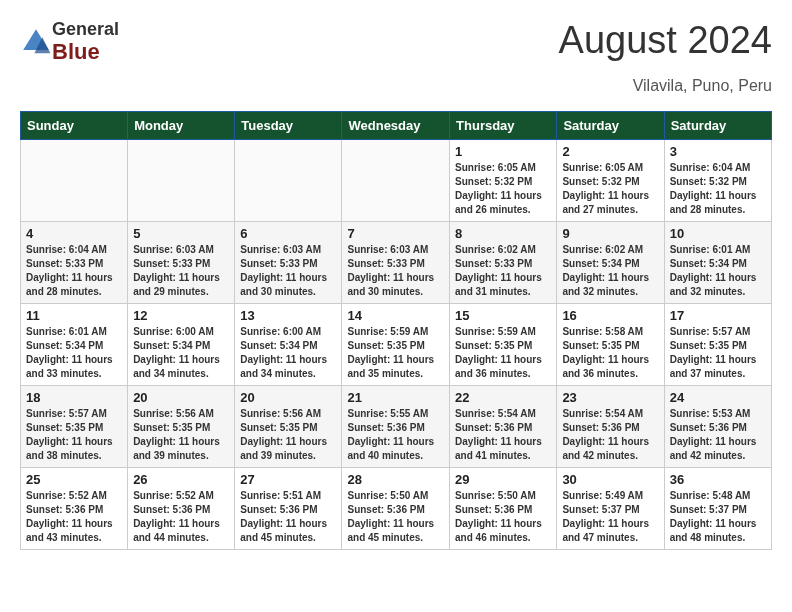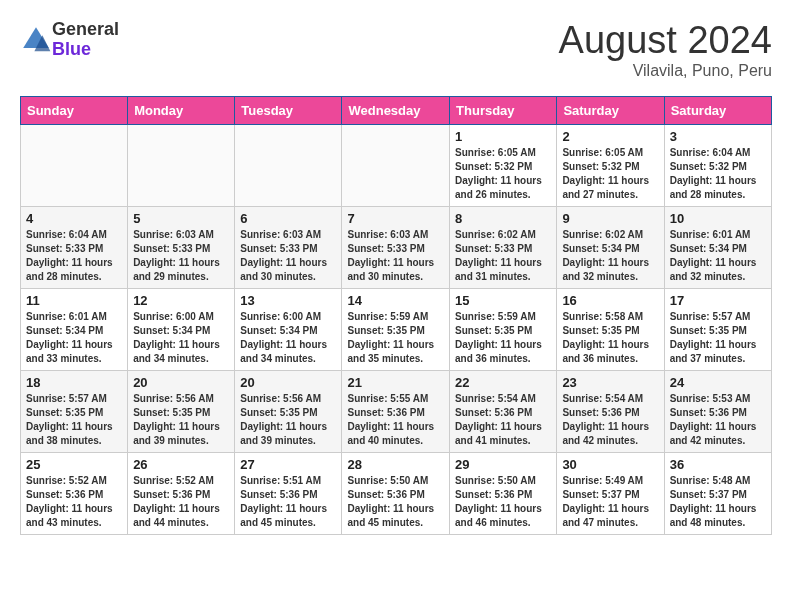--- a/index.html
+++ b/index.html
@@ -24,48 +24,49 @@
       display: flex;
       flex-direction: column;
       line-height: 1.1;
     }
     .logo-general {
       font-size: 18px;
       font-weight: bold;
       color: #333;
     }
     .logo-blue {
-      font-size: 18px;
-      font-weight: bold;
-      color: #6d28d9;
+      font-size: 22px;
+      font-weight: bold;
+      color: #7f1d1d;
     }
     .logo-icon {
       width: 32px;
       height: 32px;
     }
     .title-block {
       text-align: right;
     }
     .main-title {
       font-size: 38px;
       font-weight: normal;
       color: #333;
       line-height: 1.1;
     }
     .subtitle {
       font-size: 16px;
       color: #555;
+      margin-top: 15px;
     }
     .calendar {
       width: 100%;
       border-collapse: collapse;
       border: 1px solid #ccc;
     }
     .calendar th {
-      background: #ec4899;
+      background: #14532d;
       color: #fff;
       font-size: 13px;
       font-weight: bold;
       padding: 6px 6px;
       text-align: left;
       border: 1px solid #1e5aa0;
     }
     .calendar td {
       vertical-align: top;
       border: 1px solid #ccc;

